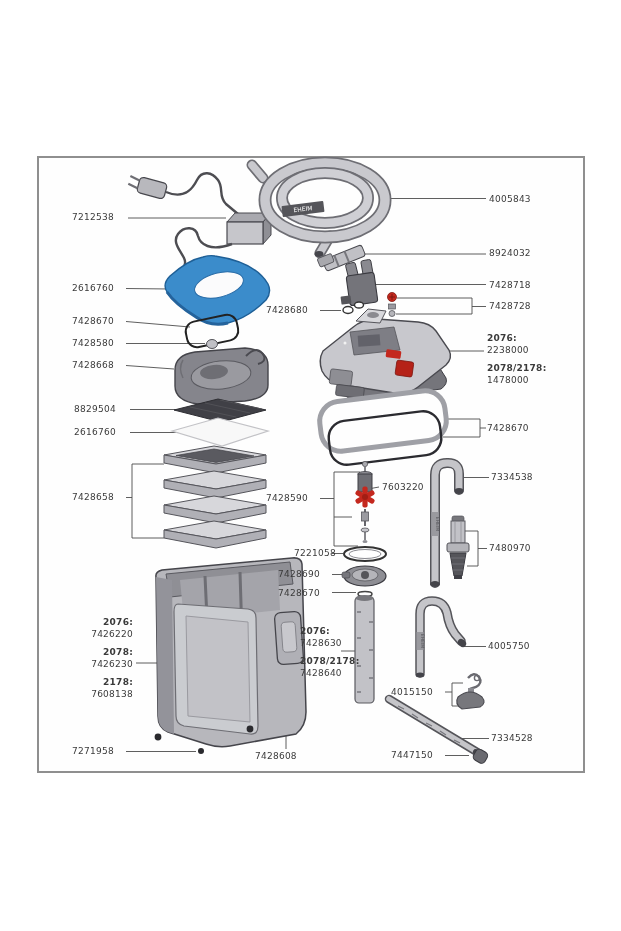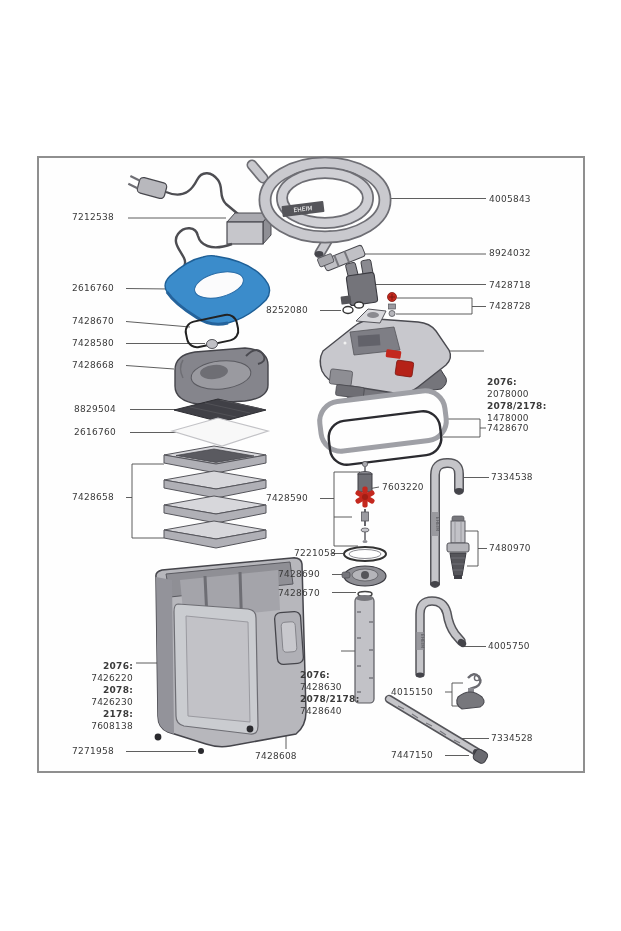--- a/index.html
+++ b/index.html
@@ -6,22 +6,22 @@
   .page{position:relative;width:621px;height:931px;background:#ffffff;overflow:hidden;
         font-family:"DejaVu Sans",sans-serif;}
   .frame{position:absolute;left:37px;top:156px;width:548px;height:617px;
          border:2px solid #8f8f8f;background:#fefefe;box-sizing:border-box;}
   svg.art{position:absolute;left:0;top:0;}
   .lbl{position:absolute;font-size:9px;color:#3a3a3a;line-height:11px;
        letter-spacing:.25px;white-space:nowrap;}
   .lbl.r{text-align:center;width:62px;}
   .lbl.c{text-align:left;width:62px;}
   .blk div{line-height:12px;}
-  .blk .gap{margin-top:0;}
-  .bold{font-weight:bold;margin-top:44px;}
+  .blk .gap{margin-top:6px;}
+  .bold{font-weight:bold;}
   .blk70{width:70px;text-align:right;}
 </style>
 </head>
 <body>
 
 <div class="page">
   <div class="frame"></div>
 
   <svg class="art" width="621" height="931" viewBox="0 0 621 931">
 
@@ -284,21 +284,21 @@
     <div class="bold">2076:</div>
     <div>7426220</div>
     <div class="bold gap">2078:</div>
     <div>7426230</div>
     <div class="bold gap">2178:</div>
     <div>7608138</div>
   </div>
 
   <div class="lbl r" style="left:62px;top:746px">7271958</div>
 
-  <div class="lbl r" style="left:256px;top:305px">8252080</div>
+  <div class="lbl r" style="left:256px;top:305px">7428680</div>
   <div class="lbl r" style="left:256px;top:493px">7428590</div>
   <div class="lbl" style="left:382px;top:482px">7603220</div>
   <div class="lbl r" style="left:284px;top:548px">7221058</div>
   <div class="lbl r" style="left:268px;top:569px">7428690</div>
   <div class="lbl r" style="left:268px;top:588px">7428670</div>
 
   <div class="lbl blk" style="left:300px;top:625px">
     <div class="bold">2076:</div>
     <div>7428630</div>
     <div class="bold gap">2078/2178:</div>
@@ -307,21 +307,21 @@
 
   <div class="lbl c" style="left:255px;top:751px">7428608</div>
 
   <div class="lbl" style="left:489px;top:194px">4005843</div>
   <div class="lbl" style="left:489px;top:248px">8924032</div>
   <div class="lbl" style="left:489px;top:280px">7428718</div>
   <div class="lbl" style="left:489px;top:301px">7428728</div>
 
   <div class="lbl blk" style="left:487px;top:332px">
     <div class="bold">2076:</div>
-    <div>2078000</div>
+    <div>2238000</div>
     <div class="bold gap">2078/2178:</div>
     <div>1478000</div>
   </div>
 
   <div class="lbl" style="left:487px;top:423px">7428670</div>
   <div class="lbl" style="left:491px;top:472px">7334538</div>
   <div class="lbl" style="left:489px;top:543px">7480970</div>
   <div class="lbl" style="left:488px;top:641px">4005750</div>
   <div class="lbl r" style="left:381px;top:687px">4015150</div>
   <div class="lbl" style="left:491px;top:733px">7334528</div>

